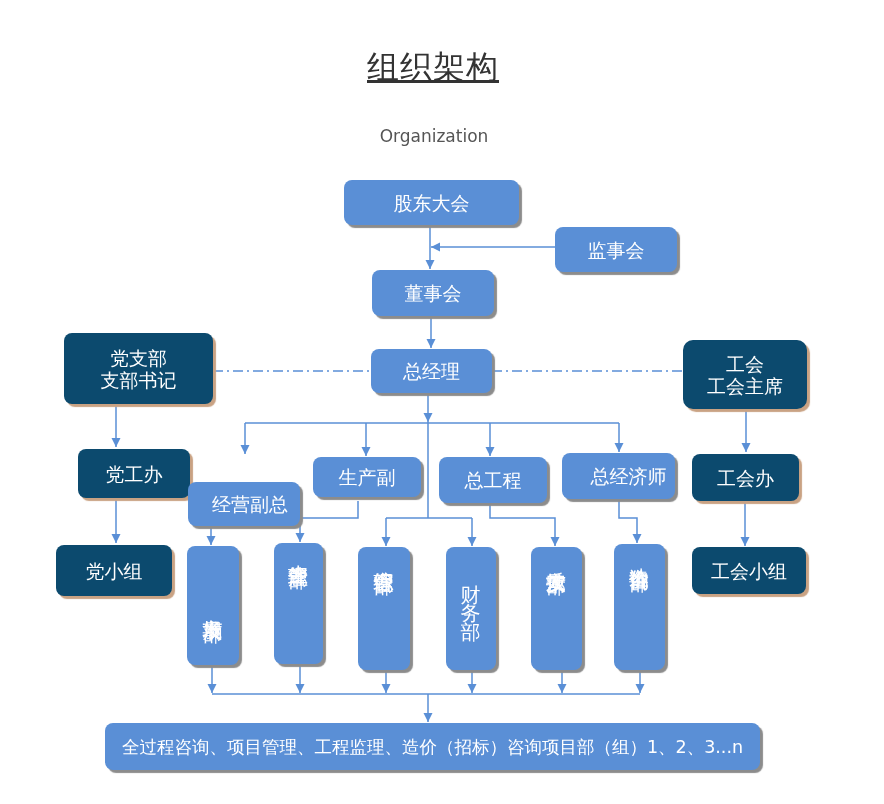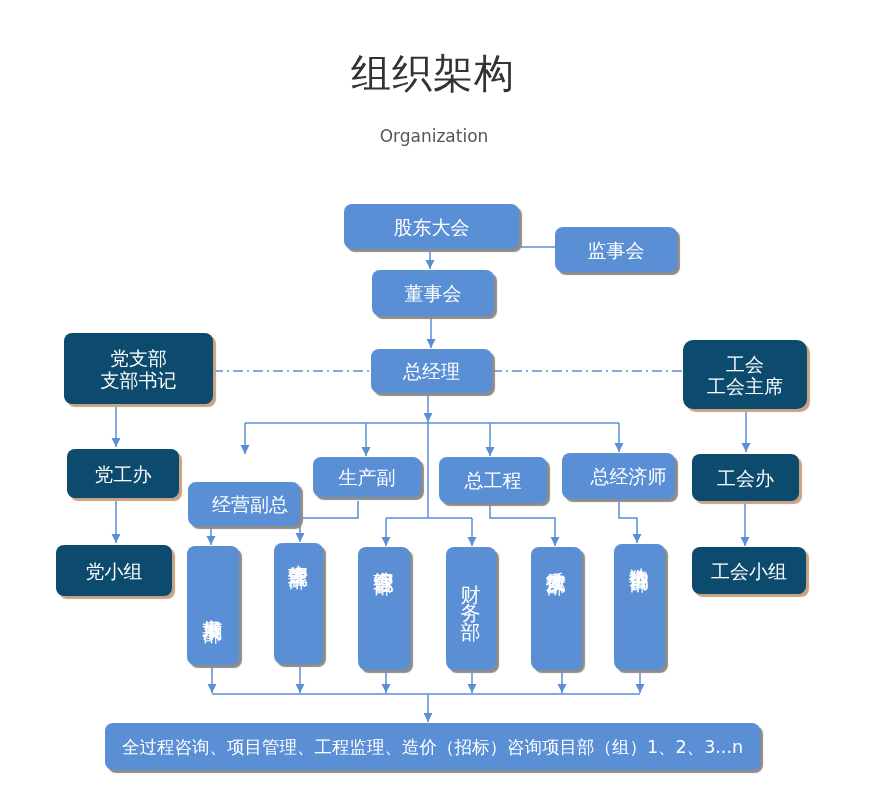--- a/index.html
+++ b/index.html
@@ -1,19 +1,19 @@
 <!DOCTYPE html>
 <html><head>
   <meta charset="utf-8">
   <style>
     html, body { margin: 0; padding: 0; background: #ffffff; }
     body { width: 884px; height: 804px; position: relative; overflow: hidden;
            font-family: "DejaVu Sans", "Liberation Sans", sans-serif; }
     .title { position: absolute; left: 0; width: 866px; top: 46px; text-align: center;
-             font-size: 40px; color: #333333; letter-spacing: 1px; }
+             font-size: 32px; color: #333333; letter-spacing: 1px; text-decoration: underline; }
     .subtitle { position: absolute; left: 0; width: 868px; top: 98px; text-align: center;
                 font-size: 17px; color: #555555; margin-top: 28px; }
     .box { position: absolute; display: flex; flex-direction: column; align-items: center;
            justify-content: center; color: #ffffff; border-radius: 8px; box-sizing: border-box;
            font-size: 19px; line-height: 22px; text-align: center; white-space: nowrap; }
     .blue { background: #5a8fd6; box-shadow: 3px 3px 1px #8c8c8c; }
     .teal { background: #0c4a6e; box-shadow: 3px 3px 1px #c9a283; }
     .vert { writing-mode: vertical-rl; text-orientation: upright; font-size: 20px;
             line-height: 22px; letter-spacing: 1px; }
     .vert.sparse { letter-spacing: 18px; padding-top: 18px; }
@@ -67,38 +67,38 @@
     <path d="M428,694 L428,722" marker-end="url(#arr)"></path>
 
     <path d="M116,404 L116,447" marker-end="url(#arr)"></path>
     <path d="M116,498 L116,543" marker-end="url(#arr)"></path>
 
     <path d="M746,409 L746,452" marker-end="url(#arr)"></path>
     <path d="M745,501 L745,546" marker-end="url(#arr)"></path>
   </g>
 </svg>
 
-<div class="box blue" style="left:344px;top:180px;width:175px;height:45px;margin-top:24px;">
+<div class="box blue" style="left:344px;top:180px;width:175px;height:45px;">
   <span>股东大会</span>
 </div>
 <div class="box blue" style="left:555px;top:227px;width:122px;height:45px;">
   <span>监事会</span>
 </div>
 <div class="box blue" style="left:372px;top:270px;width:122px;height:46px;">
   <span>董事会</span>
 </div>
 <div class="box blue" style="left:371px;top:349px;width:121px;height:44px;">
   <span>总经理</span>
 </div>
 
 <div class="box teal" style="left:64px;top:333px;width:149px;height:71px;">
   <span>党支部</span>
   <span>支部书记</span>
 </div>
-<div class="box teal" style="left:67px;top:449px;width:112px;height:49px;">
+<div class="box teal" style="left:78px;top:449px;width:112px;height:49px;">
   <span>党工办</span>
 </div>
 <div class="box teal" style="left:56px;top:545px;width:116px;height:51px;">
   <span>党小组</span>
 </div>
 
 <div class="box teal" style="left:683px;top:340px;width:124px;height:69px;border-radius:10px;">
   <span>工会</span>
   <span>工会主席</span>
 </div>

